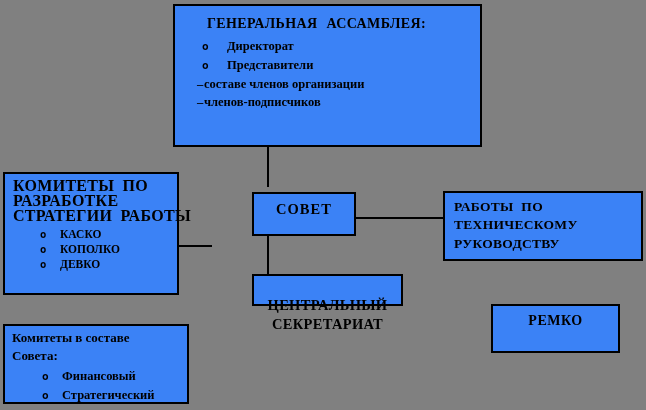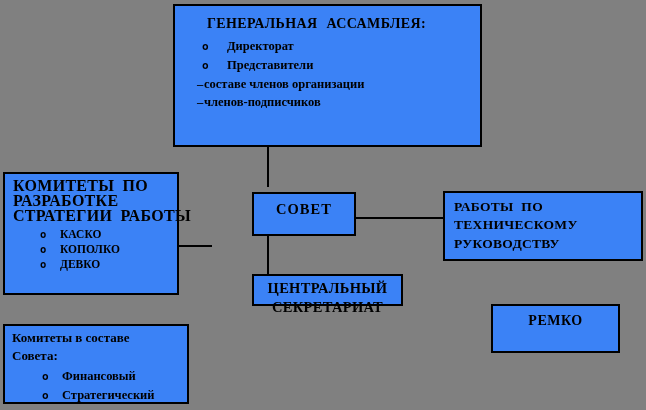--- a/index.html
+++ b/index.html
@@ -86,21 +86,21 @@
   #box-techboard { left: 443px; top: 191px; width: 200px; height: 70px; padding: 5px 0 0 9px; }
   .tb-line {
     font-size: 13.5px;
     line-height: 18.3px;
     letter-spacing: 0.3px;
     word-spacing: 4px;
     white-space: nowrap;
   }
 
   
-  #box-secretariat { left: 252px; top: 274px; width: 151px; height: 32px; padding-top: 3px; }
+  #box-secretariat { left: 252px; top: 274px; width: 151px; height: 32px; padding-top: 20px; }
   .cs-line {
     text-align: center;
     font-size: 14.5px;
     line-height: 18.6px;
     letter-spacing: 0.3px;
     white-space: nowrap;
   }
 
   
   #box-remco { left: 491px; top: 304px; width: 129px; height: 49px; }

